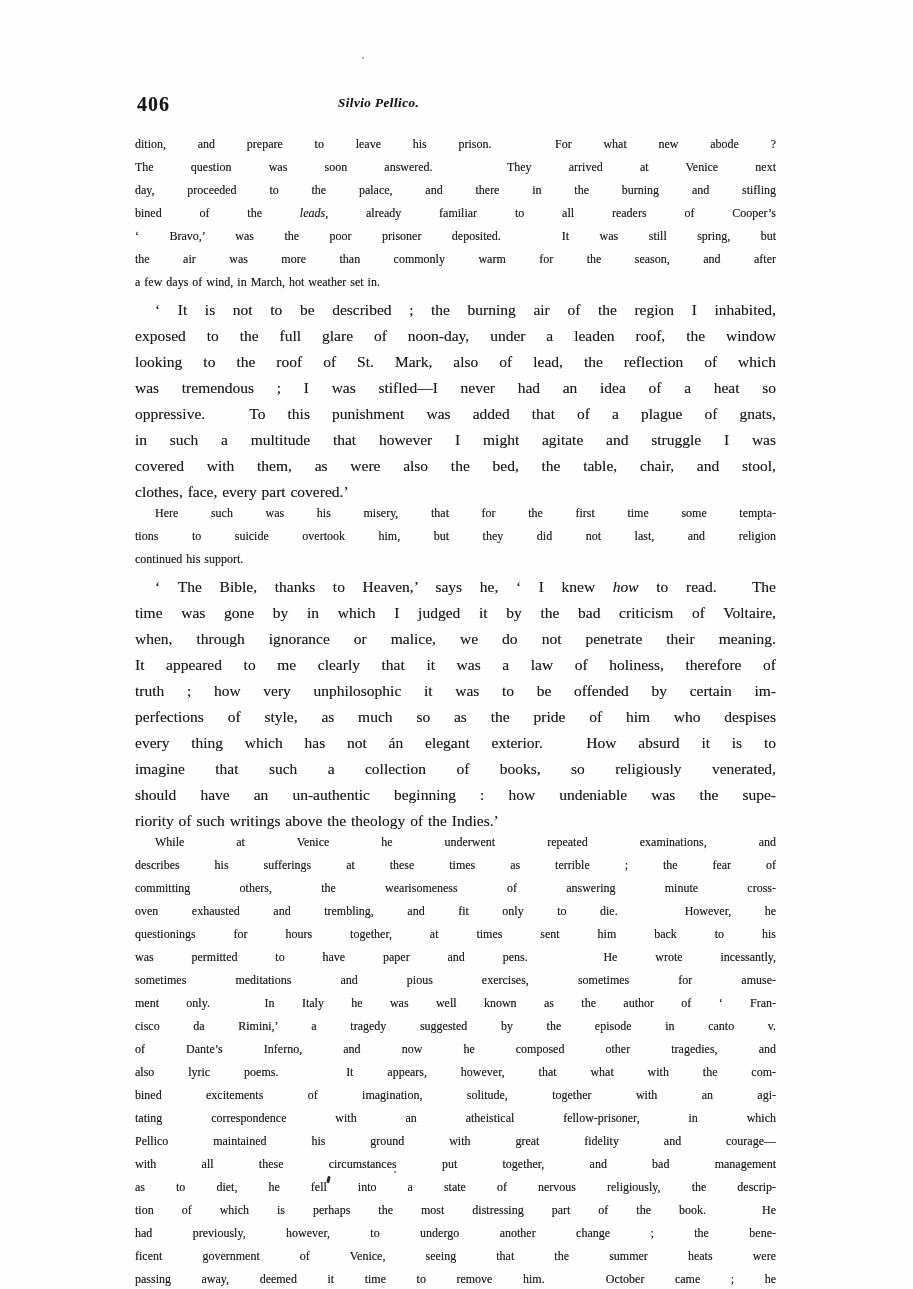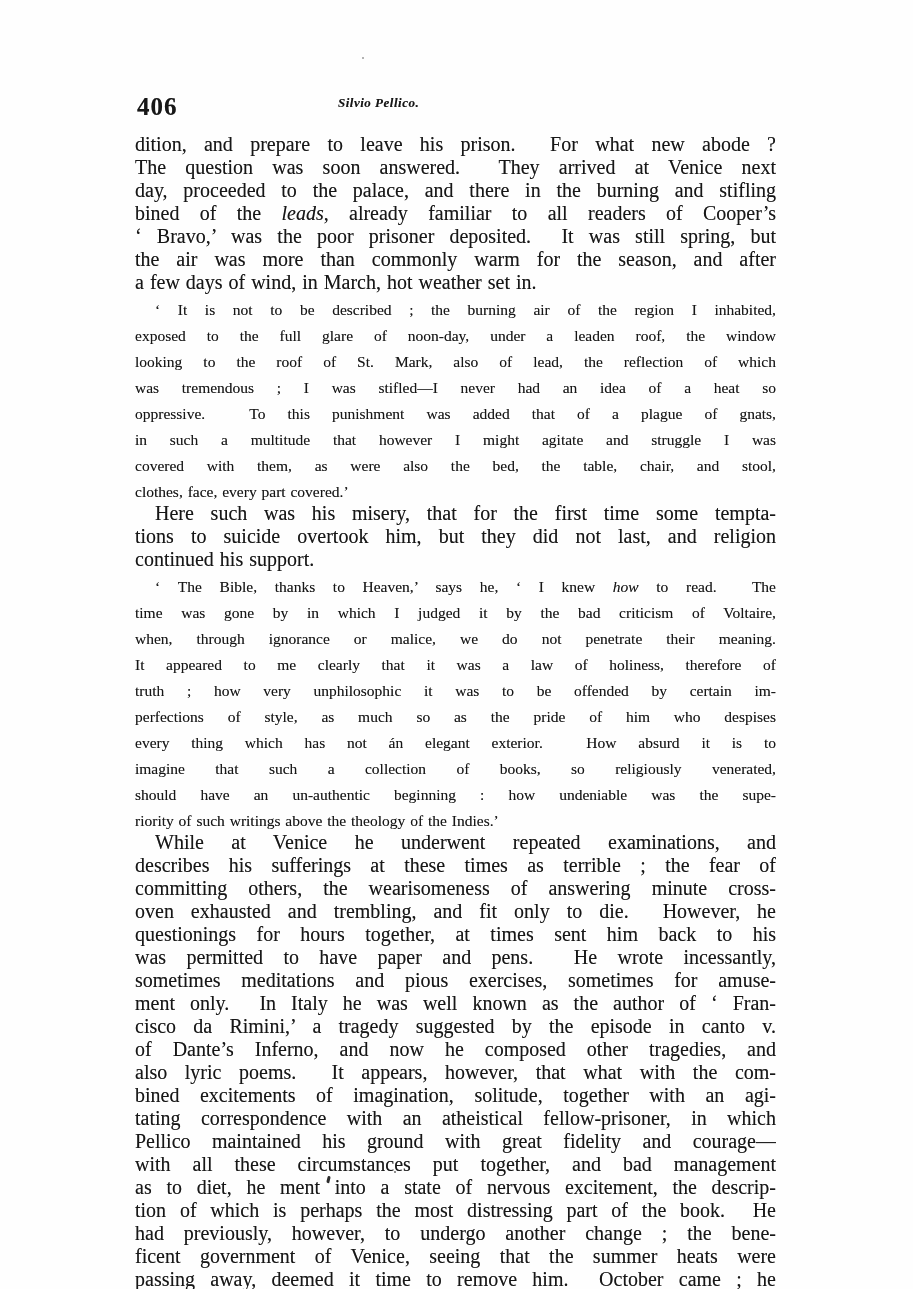--- a/index.html
+++ b/index.html
@@ -11,32 +11,32 @@
   }
   .page {
     position: relative;
     width: 913px; height: 1289px;
     background: #fefefe;
     overflow: hidden;
     text-shadow: 0 0 0.6px rgba(25,25,25,0.45);
   }
   .page-number {
     position: absolute; left: 137px; top: 93px;
-    font-size: 25px; font-weight: 700; letter-spacing: 1px;
+    font-size: 20px; font-weight: 700; letter-spacing: 1px;
   }
   .running-title {
     position: absolute; left: 338px; top: 95px;
     font-size: 13px; font-weight: 700; font-style: italic;
     letter-spacing: 0.5px;
   }
   .text-block {
     position: absolute; left: 135px; top: 133px; width: 641px;
   }
   .para { margin: 0; }
-  .para.main .line { font-size: 20px; line-height: 23px; height: 23px; }
+  .para.main .line { font-size: 12px; line-height: 23px; height: 23px; }
   .para.quote .line { font-size: 15.5px; line-height: 20px; height: 20px; margin-top: 6px; }
   .line {
     text-align: justify;
     text-align-last: justify;
     overflow: hidden;
     word-spacing: 1px;
   }
   .line.lastline { text-align-last: left; }
   .line.indented { text-indent: 20px; }
   .it { font-style: italic; }
@@ -101,21 +101,21 @@
         <div class="line"><span>was permitted to have paper and pens. &nbsp;He wrote incessantly,</span></div>
         <div class="line"><span>sometimes meditations and pious exercises, sometimes for amuse-</span></div>
         <div class="line"><span>ment only. &nbsp;In Italy he was well known as the author of ‘&nbsp;Fran-</span></div>
         <div class="line"><span>cisco da Rimini,’ a tragedy suggested by the episode in canto v.</span></div>
         <div class="line"><span>of Dante’s Inferno, and now he composed other tragedies, and</span></div>
         <div class="line"><span>also lyric poems. &nbsp;It appears, however, that what with the com-</span></div>
         <div class="line"><span>bined excitements of imagination, solitude, together with an agi-</span></div>
         <div class="line"><span>tating correspondence with an atheistical fellow-prisoner, in which</span></div>
         <div class="line"><span>Pellico maintained his ground with great fidelity and courage—</span></div>
         <div class="line"><span>with all these circumstances put together, and bad management</span></div>
-        <div class="line"><span>as to diet, he ment into a state of nervous excitement, the descrip-</span></div>
+        <div class="line"><span>as to diet, he fell into a state of nervous religiously, the descrip-</span></div>
         <div class="line"><span>tion of which is perhaps the most distressing part of the book. &nbsp;He</span></div>
         <div class="line"><span>had previously, however, to undergo another change&nbsp;; the bene-</span></div>
         <div class="line"><span>ficent government of Venice, seeing that the summer heats were</span></div>
         <div class="line"><span>passing away, deemed it time to remove him. &nbsp;October came&nbsp;; he</span></div>
       </div>
     </div>
 
   <div class="speck speck-top"></div>
   <div class="speck speck-comma"></div>
   <div class="speck speck-dot"></div>

